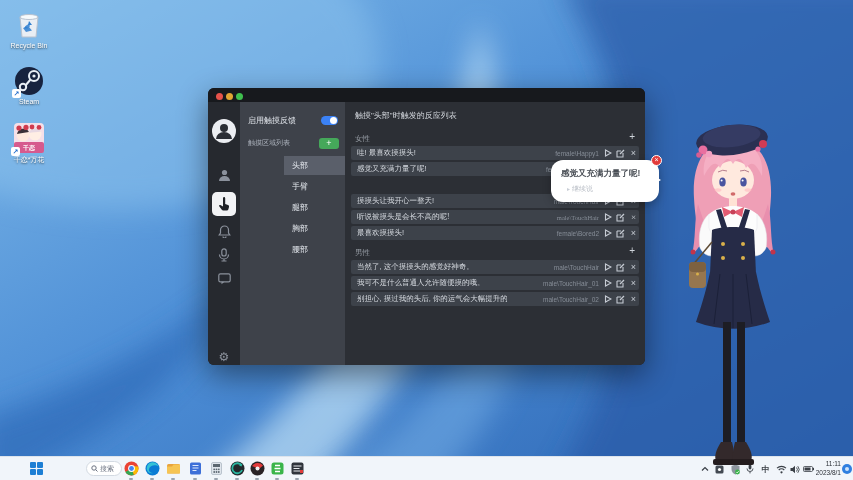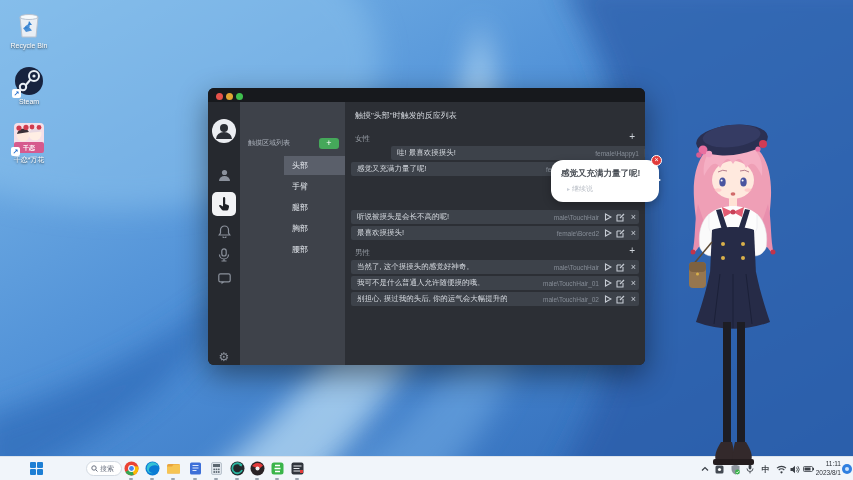--- a/index.html
+++ b/index.html
@@ -185,20 +185,26 @@
           <rect x="0.8" y="0.8" width="11.4" height="8" rx="1.6" fill="none" stroke="#8b919c" stroke-width="1.2"></rect>
           <path d="M3.5,8.8 L3.5,11.2 L6.5,8.8" fill="#8b919c"></path>
         </svg>
       </div>
       <div class="rail-ic" style="top:244px;">
         <span style="font-size:12px;line-height:12px;">⚙</span>
       </div>
     </div>
 
     <div class="panel">
+      <div class="prow" style="top:10px;height:16px;">
+        <span class="plabel">启用触摸反馈</span>
+        <span class="toggle">
+            <span class="knob"></span>
+          </span>
+      </div>
       <div class="prow" style="top:34px;height:14px;">
         <span class="plabel2">触摸区域列表</span>
         <span class="addbtn">+</span>
       </div>
       <div class="area sel" style="top:54px;">
         <span class="plabel">头部</span>
         <span class="x">×</span>
       </div>
       <div class="area" style="top:75px;">
         <span class="plabel">手臂</span>
@@ -217,21 +223,21 @@
         <span class="x">×</span>
       </div>
     </div>
 
     <div class="main">
       <div class="mhead">触摸"头部"时触发的反应列表</div>
 
       <div class="sec-h" style="top:32px;">女性</div>
       <span class="sec-add" style="top:30px;">+</span>
 
-      <div class="rrow" style="top:44px;margin-left:40px;">
+      <div class="rrow" style="top:44px;">
         <span class="rtext">哇! 最喜欢摸摸头!</span>
         <span class="rtag">female\Happy1</span>
         <span class="ric" style="right:26px;">
             <svg width="8" height="8" viewBox="0 0 8 8">
               <path d="M1.5,1 L7,4 L1.5,7 Z" fill="none" stroke="#c6cbd3" stroke-width="1.1"></path>
             </svg>
           </span>
         <span class="ric" style="right:13px;">
             <svg width="9" height="9" viewBox="0 0 9 9">
               <path d="M1,2 h4 M1,2 v6 h6 v-4" fill="none" stroke="#c6cbd3" stroke-width="1.1"></path>
@@ -249,21 +255,37 @@
             </svg>
           </span>
         <span class="ric" style="right:13px;">
             <svg width="9" height="9" viewBox="0 0 9 9">
               <path d="M1,2 h4 M1,2 v6 h6 v-4" fill="none" stroke="#c6cbd3" stroke-width="1.1"></path>
               <path d="M4,5 L8,1" stroke="#c6cbd3" stroke-width="1.3"></path>
             </svg>
           </span>
         <span class="ric rx" style="right:0;">×</span>
       </div>
-      <div class="rrow" style="top:108px;">
+      <div class="rrow" style="top:92px;">
+        <span class="rtext">摸摸头让我开心一整天!</span>
+        <span class="rtag">male\TouchHair</span>
+        <span class="ric" style="right:26px;">
+            <svg width="8" height="8" viewBox="0 0 8 8">
+              <path d="M1.5,1 L7,4 L1.5,7 Z" fill="none" stroke="#c6cbd3" stroke-width="1.1"></path>
+            </svg>
+          </span>
+        <span class="ric" style="right:13px;">
+            <svg width="9" height="9" viewBox="0 0 9 9">
+              <path d="M1,2 h4 M1,2 v6 h6 v-4" fill="none" stroke="#c6cbd3" stroke-width="1.1"></path>
+              <path d="M4,5 L8,1" stroke="#c6cbd3" stroke-width="1.3"></path>
+            </svg>
+          </span>
+        <span class="ric rx" style="right:0;">×</span>
+      </div>
+      <div class="rrow" style="top:108px;font-family:Liberation Serif, serif;">
         <span class="rtext">听说被摸头是会长不高的呢!</span>
         <span class="rtag">male\TouchHair</span>
         <span class="ric" style="right:26px;">
             <svg width="8" height="8" viewBox="0 0 8 8">
               <path d="M1.5,1 L7,4 L1.5,7 Z" fill="none" stroke="#c6cbd3" stroke-width="1.1"></path>
             </svg>
           </span>
         <span class="ric" style="right:13px;">
             <svg width="9" height="9" viewBox="0 0 9 9">
               <path d="M1,2 h4 M1,2 v6 h6 v-4" fill="none" stroke="#c6cbd3" stroke-width="1.1"></path>

